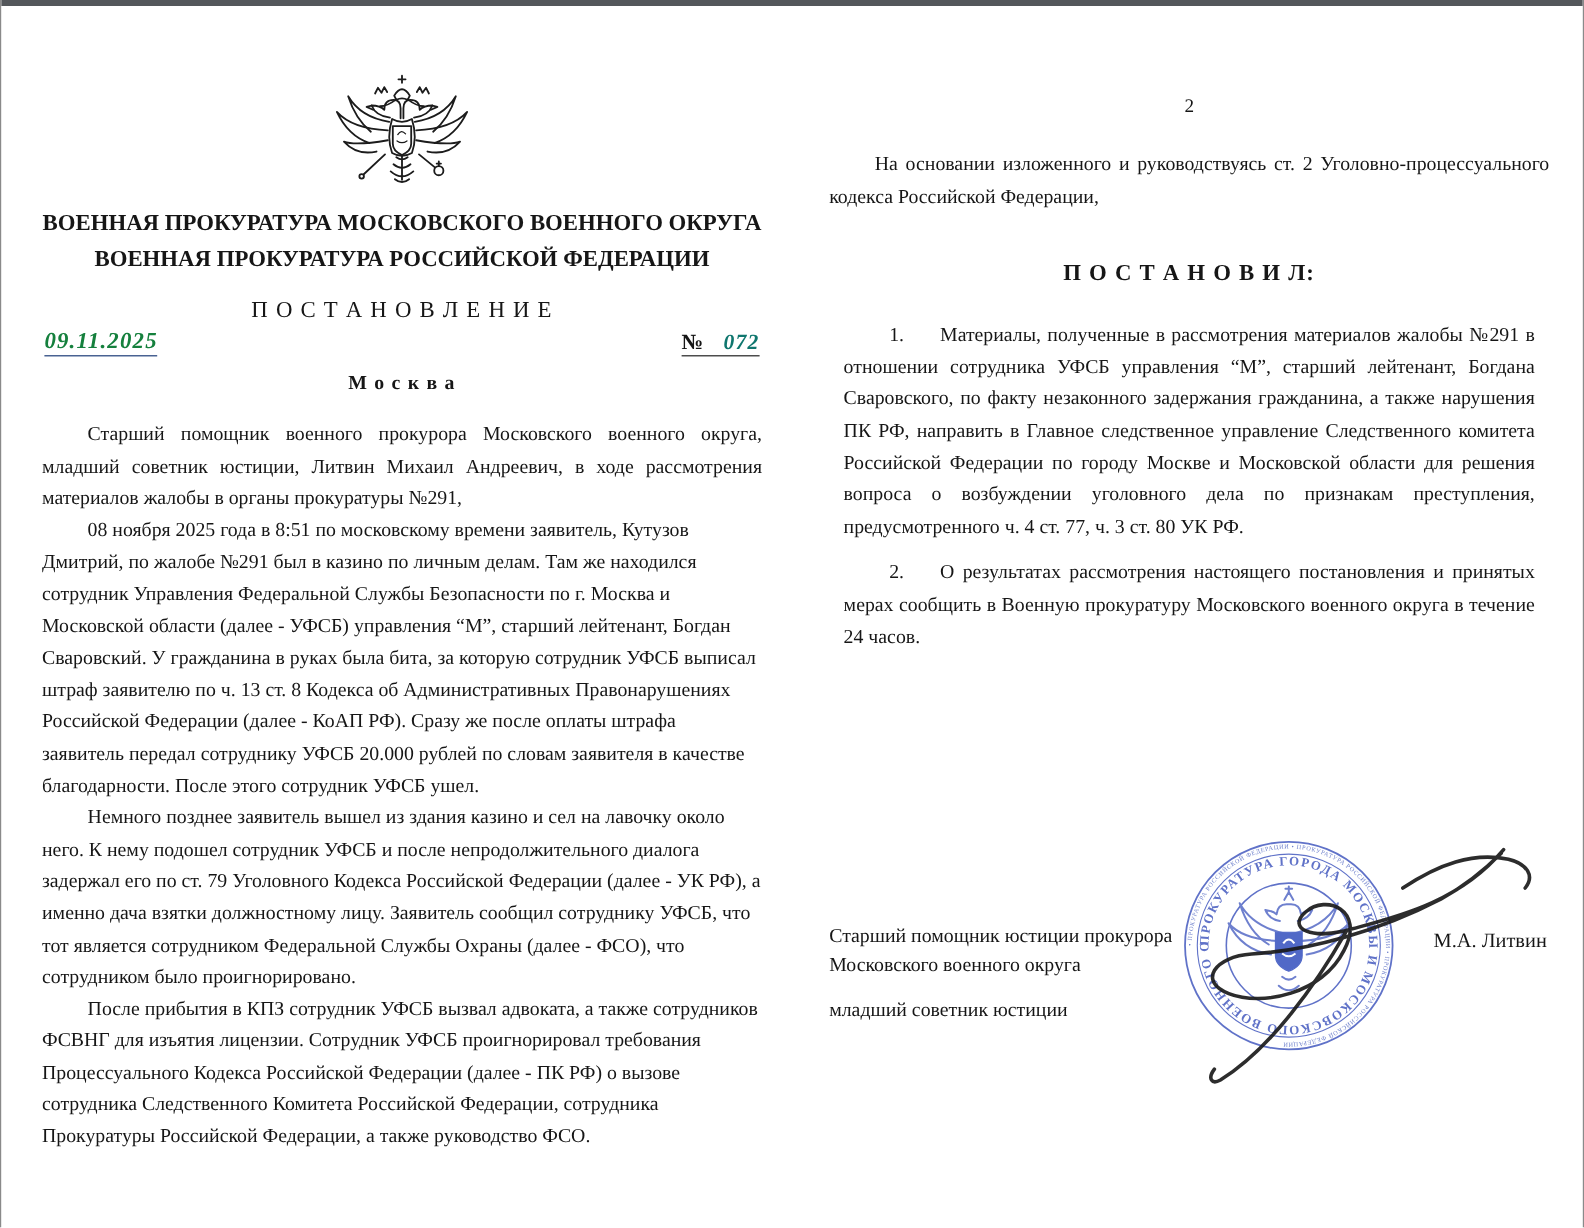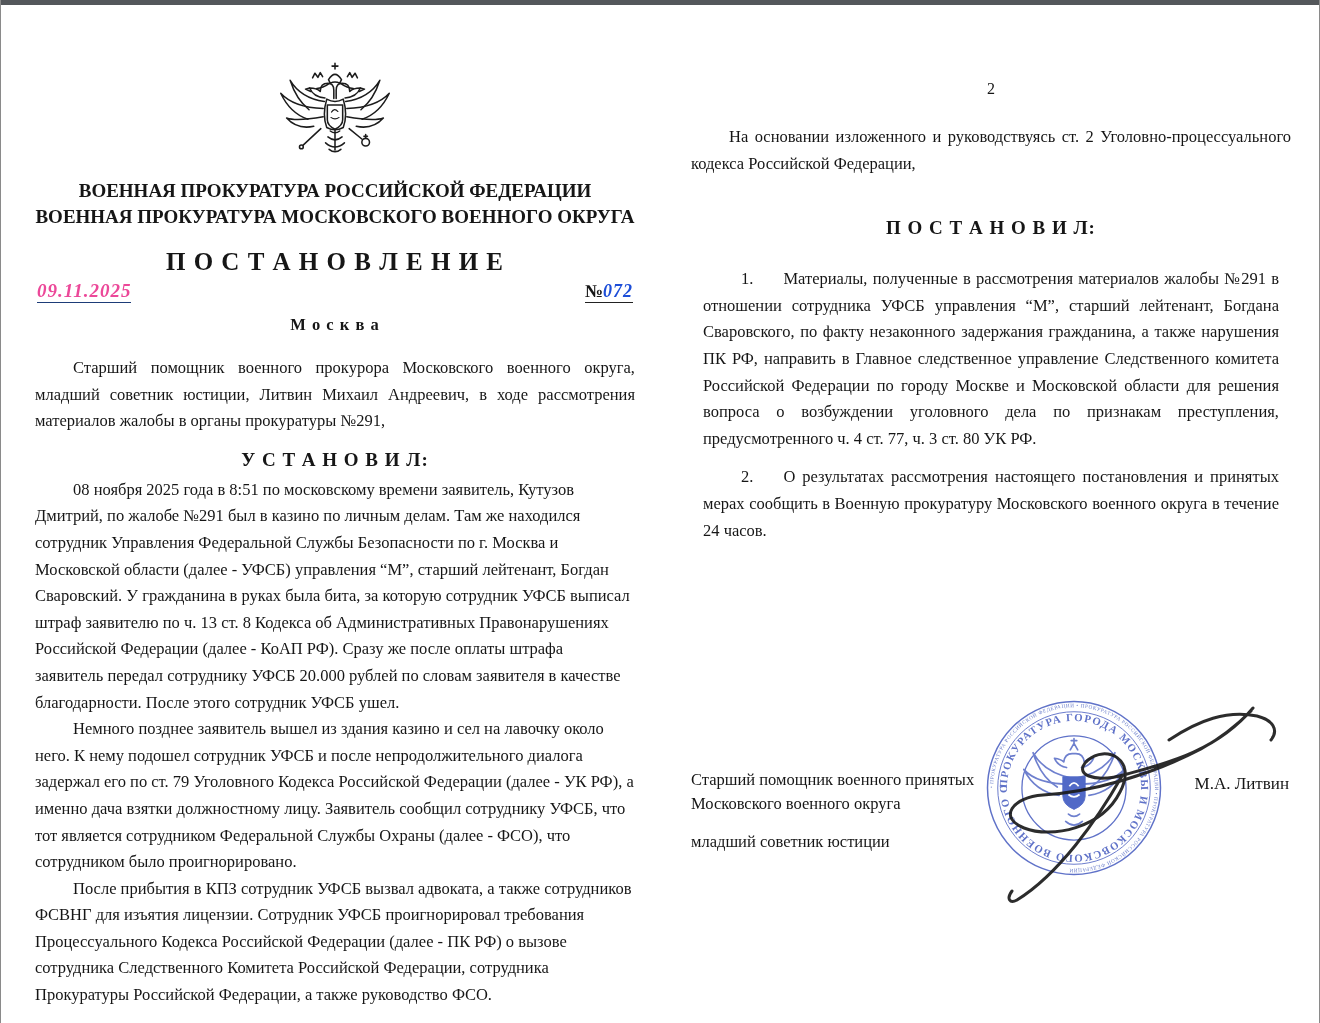--- a/index.html
+++ b/index.html
@@ -14,31 +14,31 @@
     font-family:"Liberation Serif","DejaVu Serif",serif;
     color:#161616;
   }
   .topbar{position:absolute;top:0;left:0;width:100%;height:5px;background:#54575b;}
   .page{position:absolute;top:28px;width:600px;}
   .page-left{left:34px;}
   .page-right{left:690px;}
 
   .coa{display:block;margin:14px auto 0 auto;width:118px;height:132px;}
   .org{font-weight:bold;font-size:19px;line-height:26px;text-align:center;margin-top:4px;}
-  .doctype{font-weight:bold;font-size:25px;text-align:center;margin-top:18px;letter-spacing:1px;}
+  .doctype{font-weight:normal;font-size:19px;text-align:center;margin-top:18px;letter-spacing:1px;}
   .daterow{display:flex;justify-content:space-between;align-items:flex-end;margin-top:4px;padding:0 2px;}
   .handwriting{
     font-style:italic;font-weight:bold;font-size:19px;
-    color:#ec4899;
+    color:#15803d;
     border-bottom:1.5px solid #1d3c78;
     letter-spacing:1px;
   }
   .docnum{font-size:18px;border-bottom:1.5px solid #222;}
   .docnum .no{color:#161616;font-weight:bold;}
-  .docnum .val{font-style:italic;font-weight:bold;color:#1d4ed8;letter-spacing:1px;}
+  .docnum .val{font-style:italic;font-weight:bold;color:#0f766e;letter-spacing:1px;margin-left:17px;}
   .city{font-weight:bold;font-size:16.5px;text-align:center;margin-top:12px;letter-spacing:1px;font-family:Liberation Serif, serif;}
   .subject{font-weight:bold;font-size:17px;line-height:27px;text-align:center;margin-top:8px;}
   .body-p{font-size:16.5px;line-height:26.6px;margin:0;text-indent:38px;}
   .just{text-align:justify;}
   .intro1{margin-top:20px;}
   .midhead{font-weight:bold;font-size:19px;text-align:center;margin-top:14px;margin-bottom:6px;letter-spacing:1px;}
   .pagenum{text-align:center;font-size:16px;margin-top:52px;}
   .p2intro{margin-top:26px;}
   .p2head{margin-top:40px;margin-bottom:27px;}
   .item{margin:12px;}
@@ -92,56 +92,55 @@
 
         <path d="M134 116 l22 18"></path>
         <circle cx="162" cy="139" r="6.5"></circle>
         <path d="M162 132 v-6 M159 129 h6"></path>
 
         <path d="M102 120 q8 6 16 0 M98 130 q12 10 24 0 M94 140 q16 14 32 0 M100 151 q10 8 20 0"></path>
         <path d="M110 118 v34"></path>
       </g>
     </svg>
 
+    <div class="org" style="margin-top:0;">ВОЕННАЯ ПРОКУРАТУРА МОСКОВСКОГО ВОЕННОГО ОКРУГА</div>
     <div class="org">ВОЕННАЯ ПРОКУРАТУРА РОССИЙСКОЙ ФЕДЕРАЦИИ</div>
-    <div class="org" style="margin-top:0;">ВОЕННАЯ ПРОКУРАТУРА МОСКОВСКОГО ВОЕННОГО ОКРУГА</div>
 
     <div class="doctype">П О С Т А Н О В Л Е Н И Е</div>
 
     <div class="daterow">
       <span class="handwriting">09.11.2025</span>
       <span class="docnum"><span class="no">№</span><span class="val">072</span></span>
     </div>
 
     <div class="city">М о с к в а</div>
 
 
     <p class="body-p just intro1">Старший помощник военного прокурора Московского военного округа, младший советник юстиции, Литвин Михаил Андреевич, в ходе рассмотрения материалов жалобы в органы прокуратуры №291,</p>
 
-    <div class="midhead">У С Т А Н О В И Л:</div>
 
     <p class="body-p">08 ноября 2025 года в 8:51 по московскому времени заявитель, Кутузов Дмитрий, по жалобе №291 был в казино по личным делам. Там же находился сотрудник Управления Федеральной Службы Безопасности по г. Москва и Московской области (далее - УФСБ) управления “М”, старший лейтенант, Богдан Сваровский. У гражданина в руках была бита, за которую сотрудник УФСБ выписал штраф заявителю по ч. 13 ст. 8 Кодекса об Административных Правонарушениях Российской Федерации (далее - КоАП РФ). Сразу же после оплаты штрафа заявитель передал сотруднику УФСБ 20.000 рублей по словам заявителя в качестве благодарности. После этого сотрудник УФСБ ушел.</p>
     <p class="body-p">Немного позднее заявитель вышел из здания казино и сел на лавочку около него. К нему подошел сотрудник УФСБ и после непродолжительного диалога задержал его по ст. 79 Уголовного Кодекса Российской Федерации (далее - УК РФ), а именно дача взятки должностному лицу. Заявитель сообщил сотруднику УФСБ, что тот является сотрудником Федеральной Службы Охраны (далее - ФСО), что сотрудником было проигнорировано.</p>
     <p class="body-p">После прибытия в КПЗ сотрудник УФСБ вызвал адвоката, а также сотрудников ФСВНГ для изъятия лицензии. Сотрудник УФСБ проигнорировал требования Процессуального Кодекса Российской Федерации (далее - ПК РФ) о вызове сотрудника Следственного Комитета Российской Федерации, сотрудника Прокуратуры Российской Федерации, а также руководство ФСО.</p>
 
   </div>
 
   <div class="page page-right" style="height:960px;position:absolute;">
 
     <div class="pagenum">2</div>
 
     <p class="body-p just p2intro">На основании изложенного и руководствуясь ст. 2 Уголовно-процессуального кодекса Российской Федерации,</p>
 
     <div class="midhead p2head">П О С Т А Н О В И Л:</div>
 
     <p class="body-p just item"><span class="inum">1.</span><span>Материалы, полученные в рассмотрения материалов жалобы №291 в отношении сотрудника УФСБ управления “М”, старший лейтенант, Богдана Сваровского, по факту незаконного задержания гражданина, а также нарушения ПК РФ, направить в Главное следственное управление Следственного комитета Российской Федерации по городу Москве и Московской области для решения вопроса о возбуждении уголовного дела по признакам преступления, предусмотренного ч. 4 ст. 77, ч. 3 ст. 80 УК РФ.</span></p>
     <p class="body-p just item"><span class="inum">2.</span><span>О результатах рассмотрения настоящего постановления и принятых мерах сообщить в Военную прокуратуру Московского военного округа в течение 24 часов.</span></p>
 
     <div class="sigblock">
-      <div>Старший помощник военного принятых</div>
+      <div>Старший помощник юстиции прокурора</div>
       <div>Московского военного округа</div>
       <div class="sigrank">младший советник юстиции</div>
     </div>
 
     <div class="signame">М.А. Литвин</div>
 
     <div class="sealarea">
 
       <svg class="stampsvg" width="186" height="186" viewBox="0 0 200 200">
         <defs>

